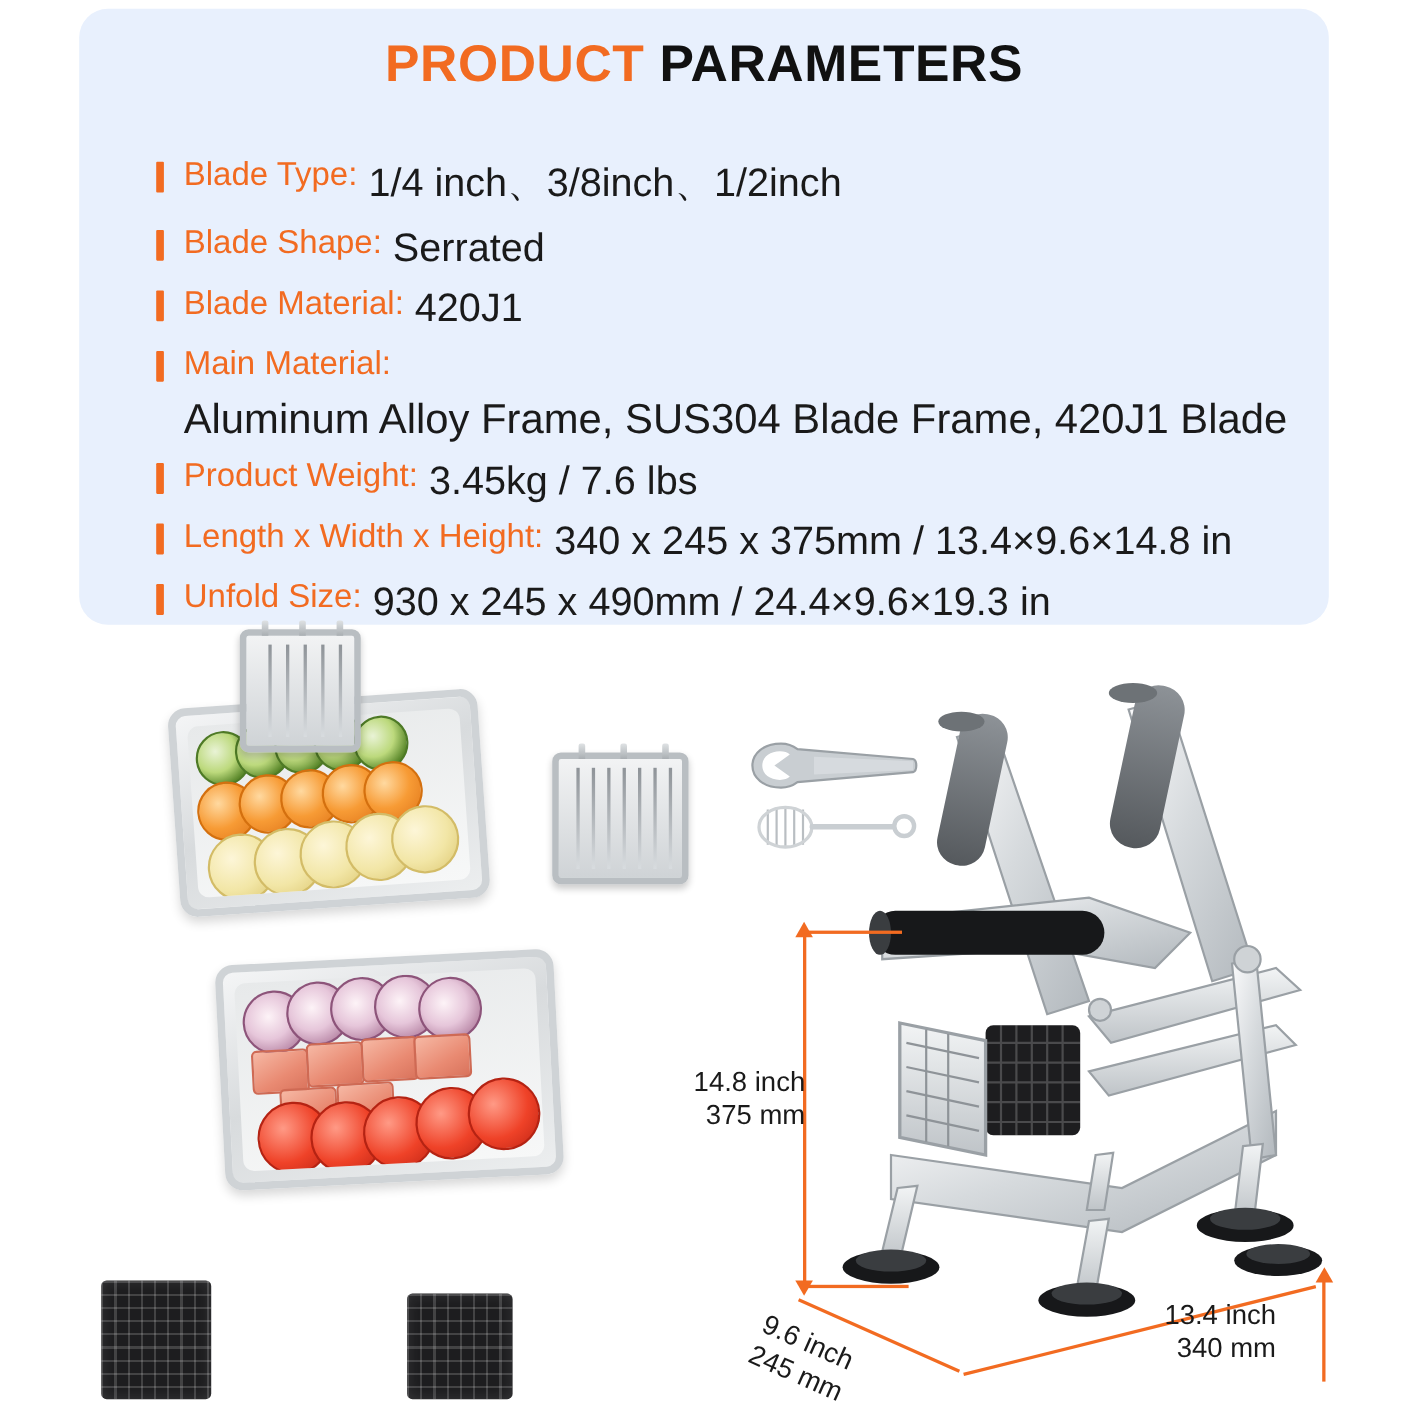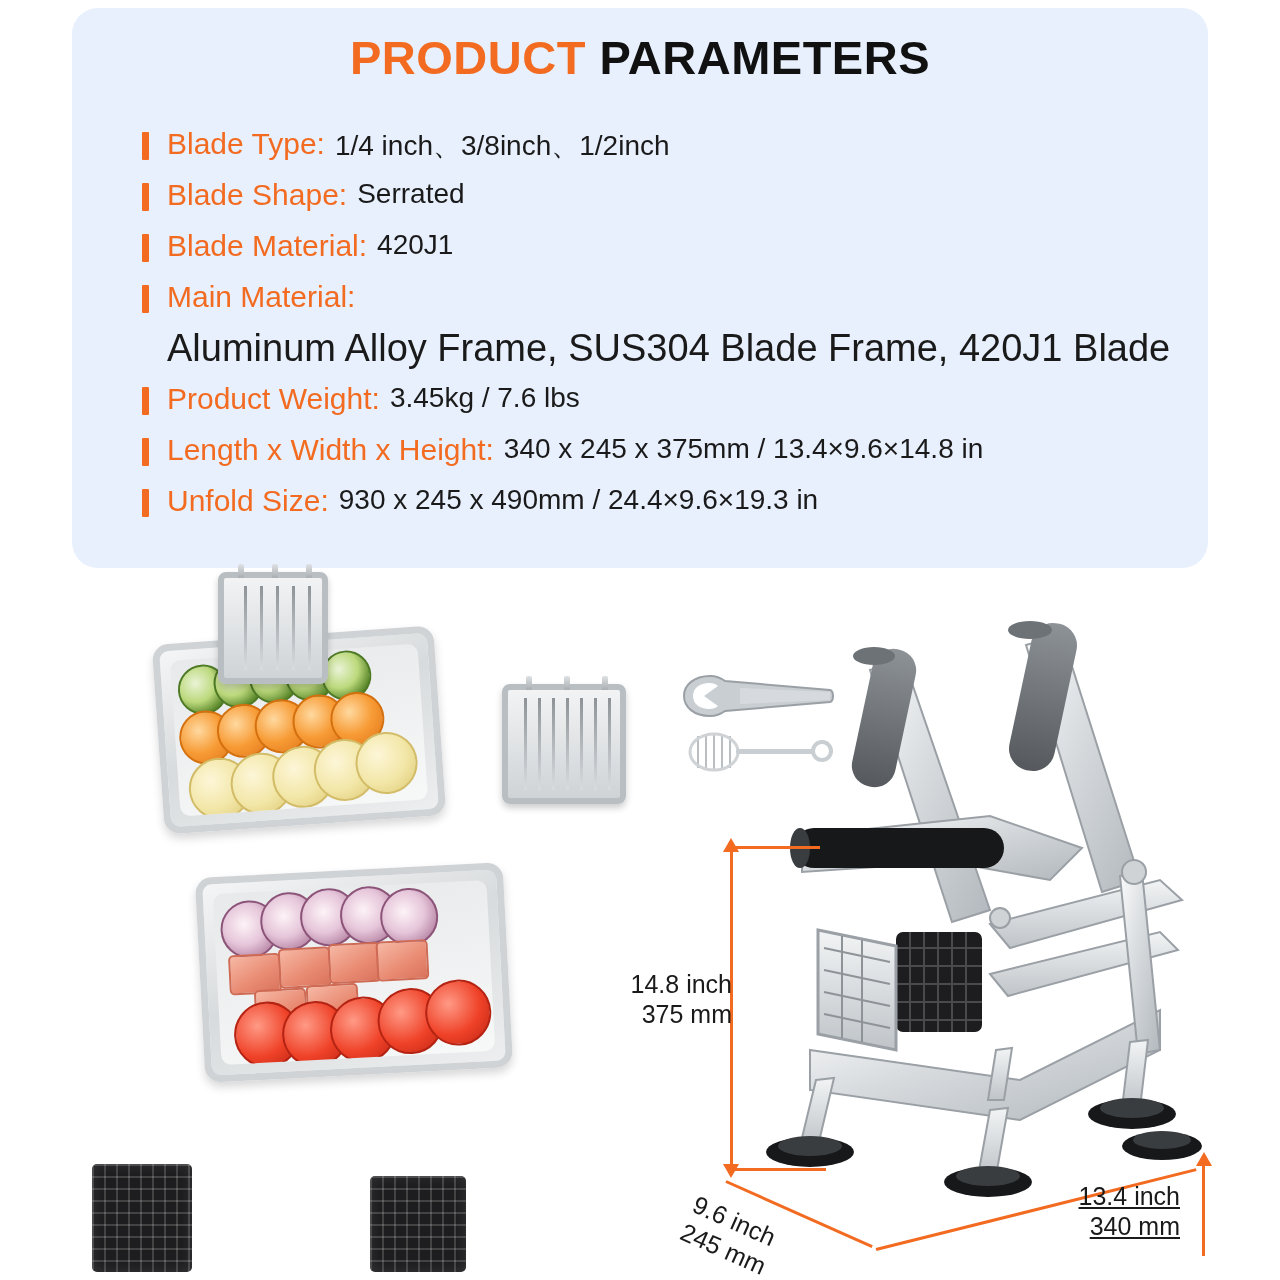--- a/index.html
+++ b/index.html
@@ -23,21 +23,21 @@
     text-align: center;
     padding-top: 22px;
     font-size: 47px;
     font-weight: bold;
     letter-spacing: 0.5px;
   }
   .title .orange { color: #f26b21; }
   .title .black { color: #111111; }
 
   .spec-list {
-    margin-top: 42px;
+    margin-top: 57px;
     padding-left: 70px;
   }
   .spec-row {
     display: flex;
     align-items: flex-start;
     margin-bottom: 13px;
     min-height: 38px;
   }
   .bullet {
     width: 7px; height: 28px;
@@ -47,21 +47,21 @@
     margin-right: 18px;
     flex: none;
   }
   .spec-label {
     color: #f26b21;
     font-size: 30px;
     white-space: nowrap;
   }
   .spec-value {
     color: #1a1a1a;
-    font-size: 28px;
+    font-size: 36px;
     margin-left: 10px;
     white-space: nowrap;
   }
   .spec-sub {
     color: #1a1a1a;
     font-size: 38px;
     padding-left: 25px;
     margin-top: -4px;
     margin-bottom: 12px;
   }
@@ -413,19 +413,19 @@
 
     <div class="dim-line" style="left:726px; top:600px; width:160px; height:3px; transform: rotate(24deg); transform-origin: left center;"></div>
     <div class="dim-text" style="left:700px; top:610px; width:150px; transform: rotate(24deg); transform-origin: left top; text-align:left;">
       <div>9.6 inch</div>
       <div>245 mm</div>
     </div>
 
     <div class="dim-line" style="left:876px; top:668px; width:330px; height:3px; transform: rotate(-14deg); transform-origin: left center;"></div>
     <div class="dim-line" style="left:1202px; top:580px; width:3px; height:96px;"></div>
     <div class="arrow" style="left:1196px; top:572px; border-left:8px solid transparent; border-right:8px solid transparent; border-bottom:14px solid #f26b21;"></div>
-    <div class="dim-text" style="left:1000px; top:602px; width:180px;text-decoration:underline;">
+    <div class="dim-text" style="left:980px; top:602px; width:180px;">
       <div>13.4 inch</div>
       <div>340 mm</div>
     </div>
 
   </div>
 </div>
 
 </body></html>

